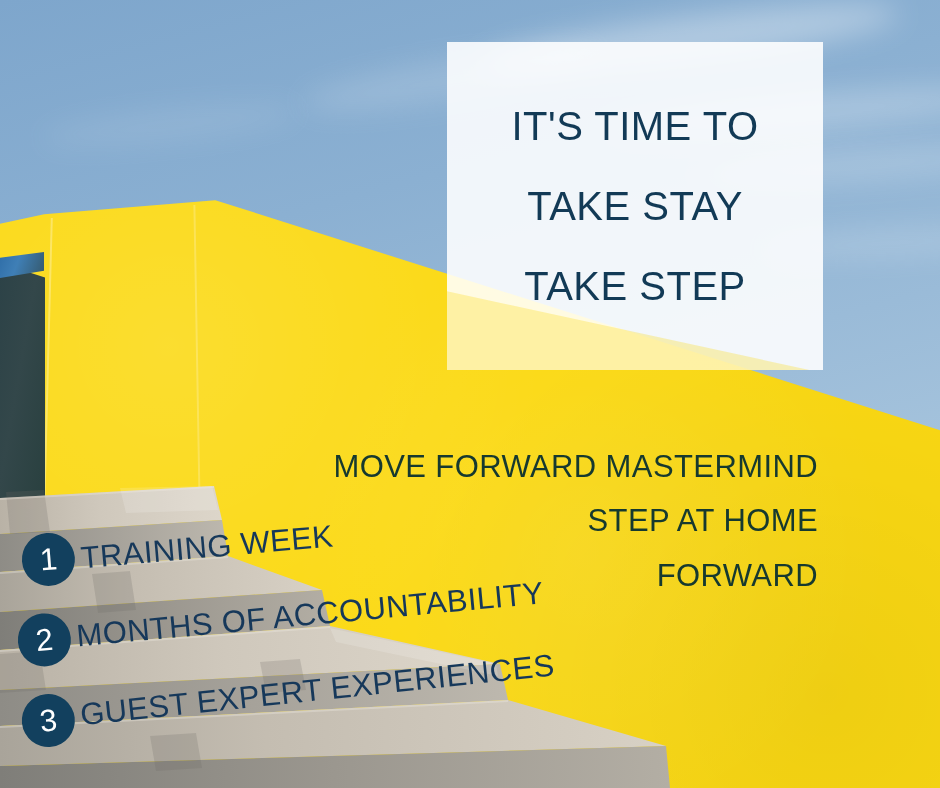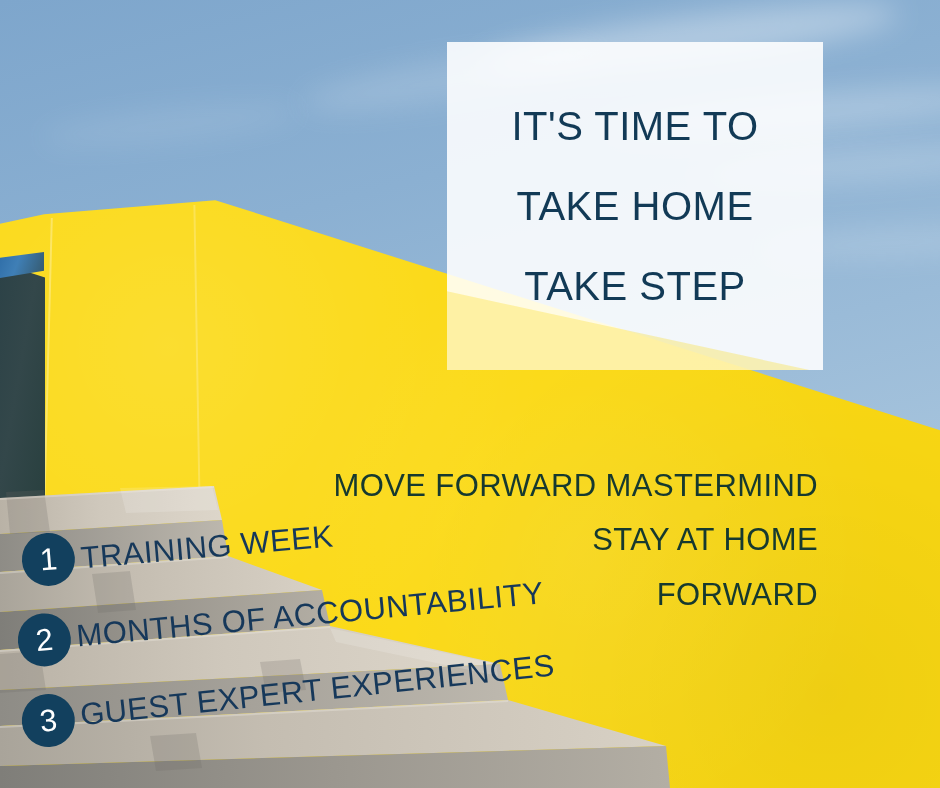--- a/index.html
+++ b/index.html
@@ -92,21 +92,21 @@
     color:#123a56;
     font-size:40px;
     letter-spacing:.5px;
     font-weight:400;
     white-space:nowrap;
     line-height:1;
   }
 
   
   .promo-block{
-    position:absolute;right:122px;top:459px;width:700px;
+    position:absolute;right:122px;top:440px;width:700px;
     text-align:right;
     color:#1d3a2a;
   }
   .promo-line{
     font-size:31px;
     letter-spacing:.4px;
     line-height:1.75;
     white-space:nowrap;
     color:#16392f;
   }
@@ -210,27 +210,27 @@
         <line x1="0" y1="573" x2="228" y2="557"></line>
         <line x1="0" y1="651" x2="330" y2="627"></line>
         <line x1="0" y1="727" x2="508" y2="701"></line>
       </g>
     </svg>
   </div>
 
   <div class="headline-panel">
     <div class="panel-yellow"></div>
     <div class="headline-line">IT'S TIME TO</div>
-    <div class="headline-line">TAKE HOME</div>
+    <div class="headline-line">TAKE STAY</div>
     <div class="headline-line">TAKE STEP</div>
   </div>
 
   <div class="promo-block">
     <div class="promo-line">MOVE FORWARD MASTERMIND</div>
-    <div class="promo-line">STAY AT HOME</div>
+    <div class="promo-line">STEP AT HOME</div>
     <div class="promo-line">FORWARD</div>
   </div>
 
   <div class="list-item item-1">
     <div class="badge">1</div>
     <div class="item-label">TRAINING WEEK</div>
   </div>
 
   <div class="list-item item-2">
     <div class="badge">2</div>

